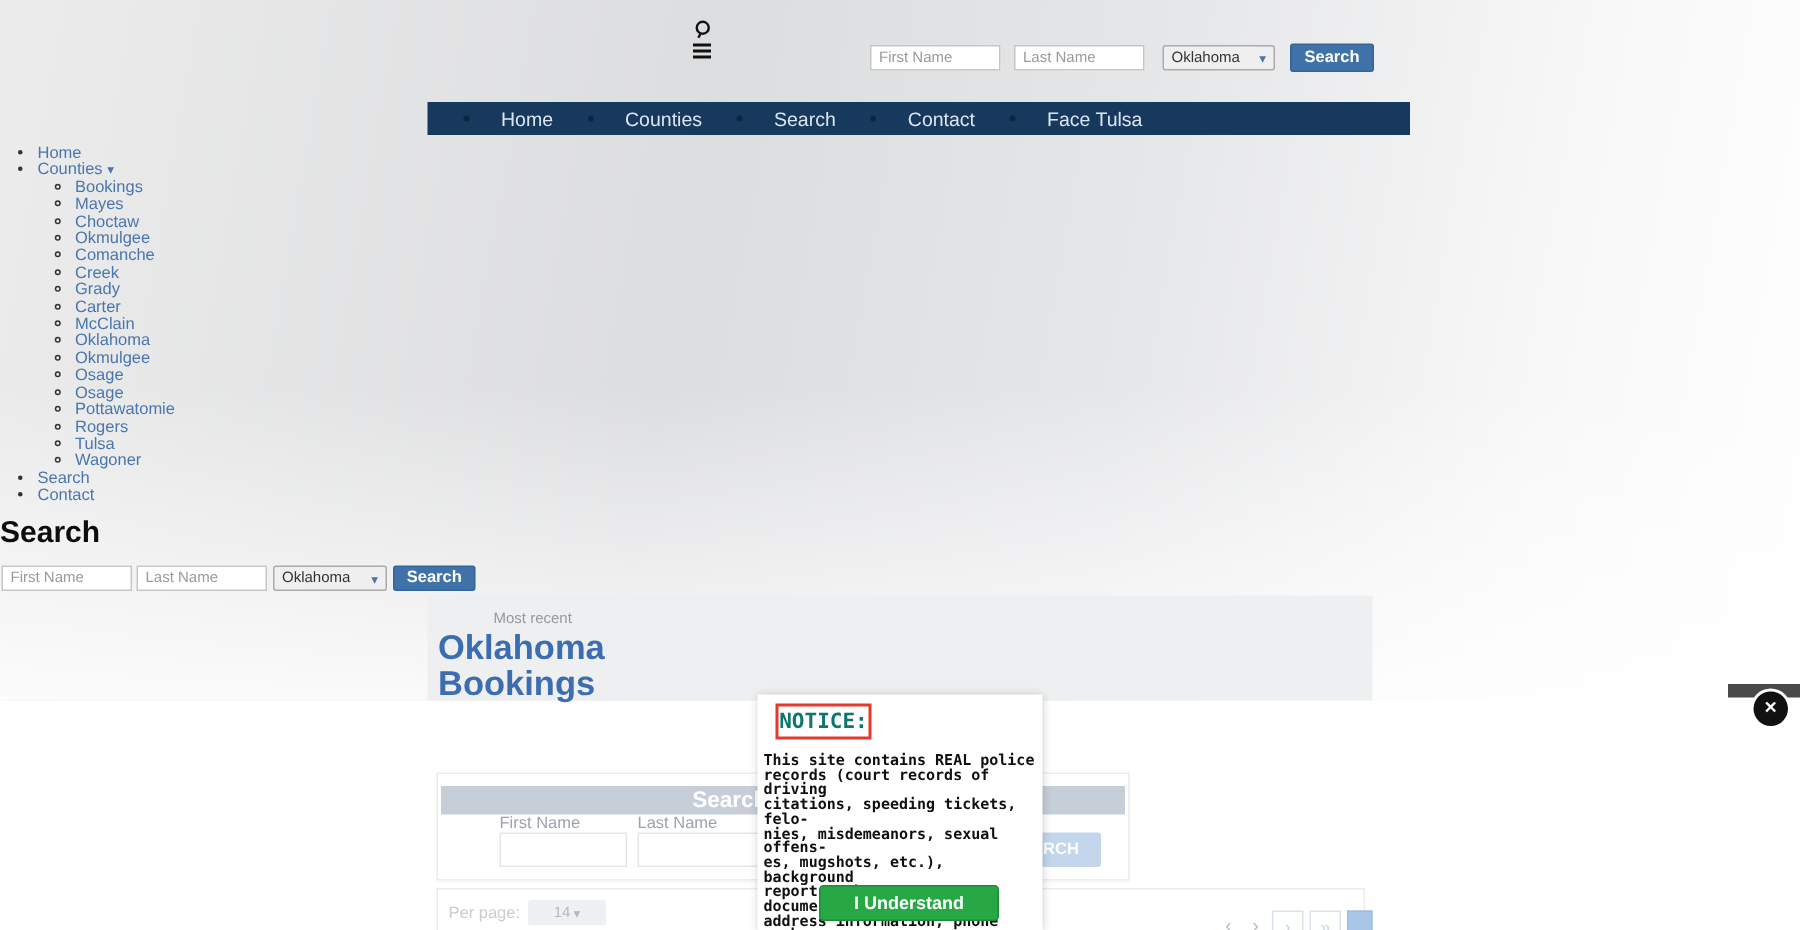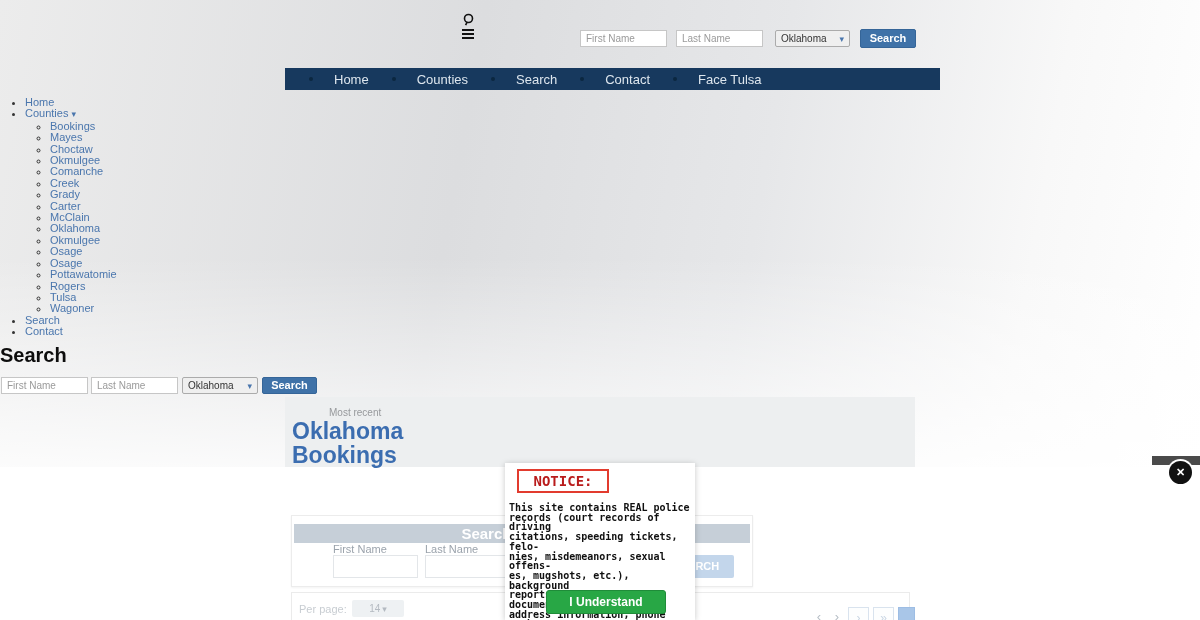--- a/index.html
+++ b/index.html
@@ -109,22 +109,22 @@
     color:#c9d6e4; font-size:12px; text-align:center; line-height:20px; cursor:pointer;
   }
   .pg-active { width:17px; height:21px; background:#a9c6e8; border:1px solid #9dbde4; cursor:pointer; }
 
   
   .modal {
     left:505px; top:463px; width:190px; height:157px; background:#fff;
     box-shadow:0 1px 6px rgba(0,0,0,.22); z-index:5;
   }
   .notice-title {
-    position:absolute; left:12px; top:6px; width:92px; height:24px;
-    border:2px solid #e23b2e; color:#b91c1c;
+    position:absolute; left:12px; top:6px; width:64px; height:24px;
+    border:2px solid #e23b2e; color:#0f766e;
     font-family:"DejaVu Sans Mono", monospace; font-weight:bold; font-size:14px;
     line-height:20px; text-align:center;
   }
   .notice-body {
     position:absolute; left:4px; top:40px; width:182px;
     font-family:"DejaVu Sans Mono", monospace; font-weight:bold; font-size:10px;
     line-height:9.7px; color:#101010; text-align:left; white-space:pre-line;
   }
   .btn-green {
     position:absolute; left:41px; top:127px; width:120px; height:24px;

